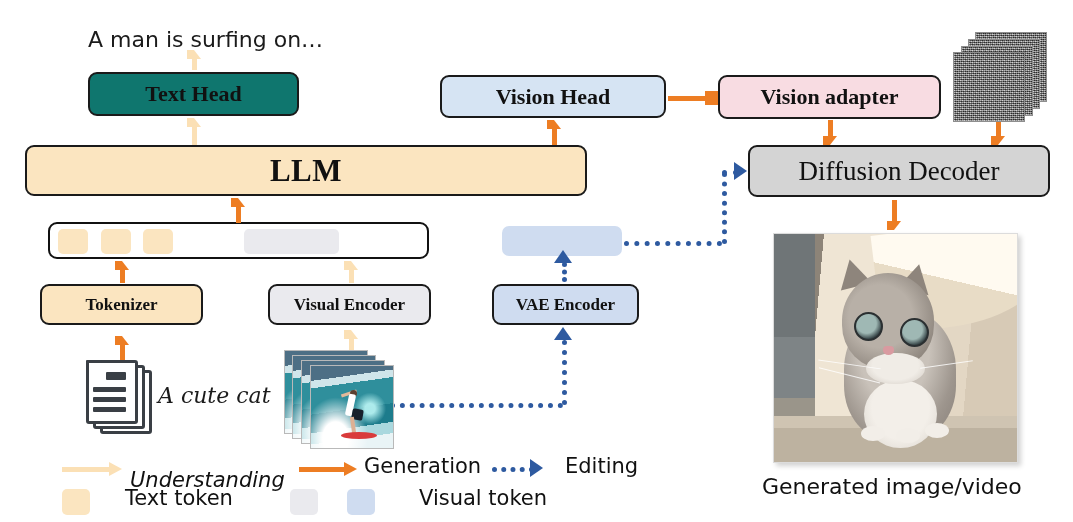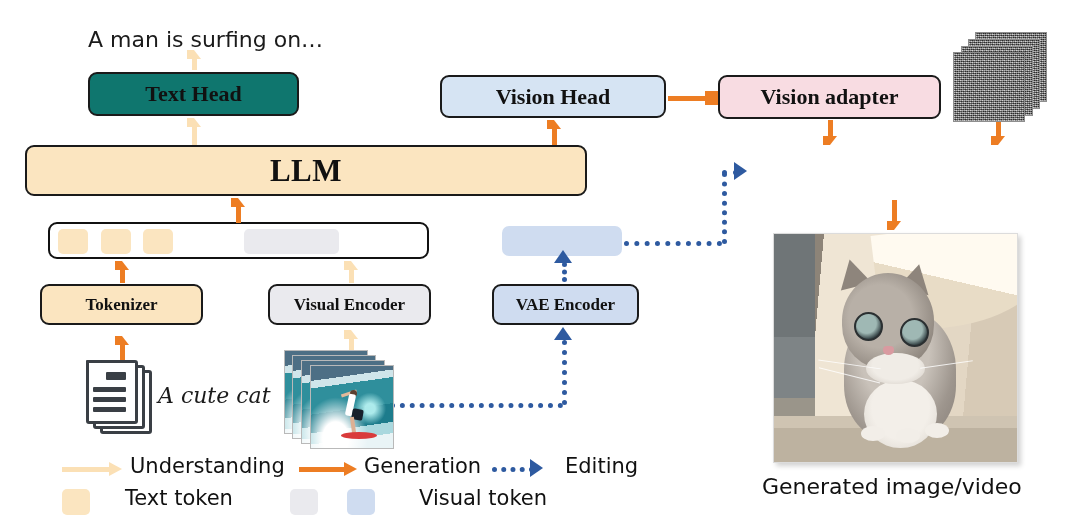--- a/index.html
+++ b/index.html
@@ -209,20 +209,21 @@
     <div class="noise-card" style="left:0px;top:20px;"></div>
   </div>
 
   <div class="ar down c-generate" style="left:996px;top:122px;height:23px;">
     <div class="shaft" style="height:15px;"></div>
     <div class="head" style="border-top:9px solid #ED7D23;"></div>
   </div>
 
   <div class="node" id="llm">LLM</div>
 
+  <div class="node" id="diffusion-decoder">Diffusion Decoder</div>
 
   <div class="dot-h" style="left:624px;top:241px;width:98px;"></div>
   <div class="dot-v" style="left:722px;top:172px;height:72px;"></div>
   <div class="dot-h" style="left:722px;top:170px;width:16px;"></div>
   <div class="dot-head" style="left:734px;top:162px;"></div>
 
   <div id="token-strip">
     <div class="tok" id="tok1"></div>
     <div class="tok" id="tok2"></div>
     <div class="tok" id="tok3"></div>
@@ -329,21 +330,21 @@
   </div>
 
   <div id="caption">Generated image/video</div>
 
   <div id="legend">
 
     <div class="ar right" style="left:62px;top:19px;width:60px;">
       <div class="shaft" style="width:48px;background:#FBE0B5;"></div>
       <div class="head" style="border-left:13px solid #FBE0B5;"></div>
     </div>
-    <div class="lg-text" style="left:130px;top:6px;">Understanding</div>
+    <div class="lg-text" style="left:130px;top:20px;font-style:italic;">Understanding</div>
 
     <div class="ar right" style="left:299px;top:19px;width:58px;">
       <div class="shaft" style="width:46px;background:#ED7D23;"></div>
       <div class="head" style="border-left:13px solid #ED7D23;"></div>
     </div>
     <div class="lg-text" style="left:364px;top:6px;">Generation</div>
 
     <div class="dot-h" style="left:492px;top:19px;width:42px;"></div>
     <div class="dot-head" style="left:530px;top:11px;"></div>
     <div class="lg-text" style="left:565px;top:6px;">Editing</div>

